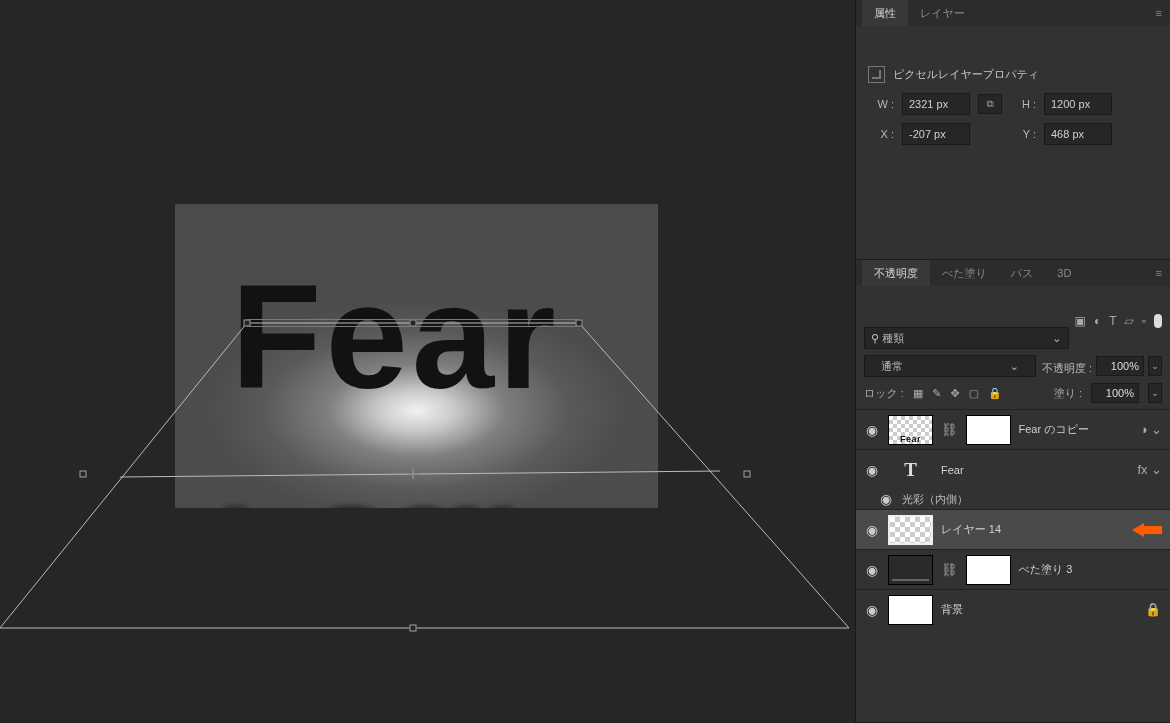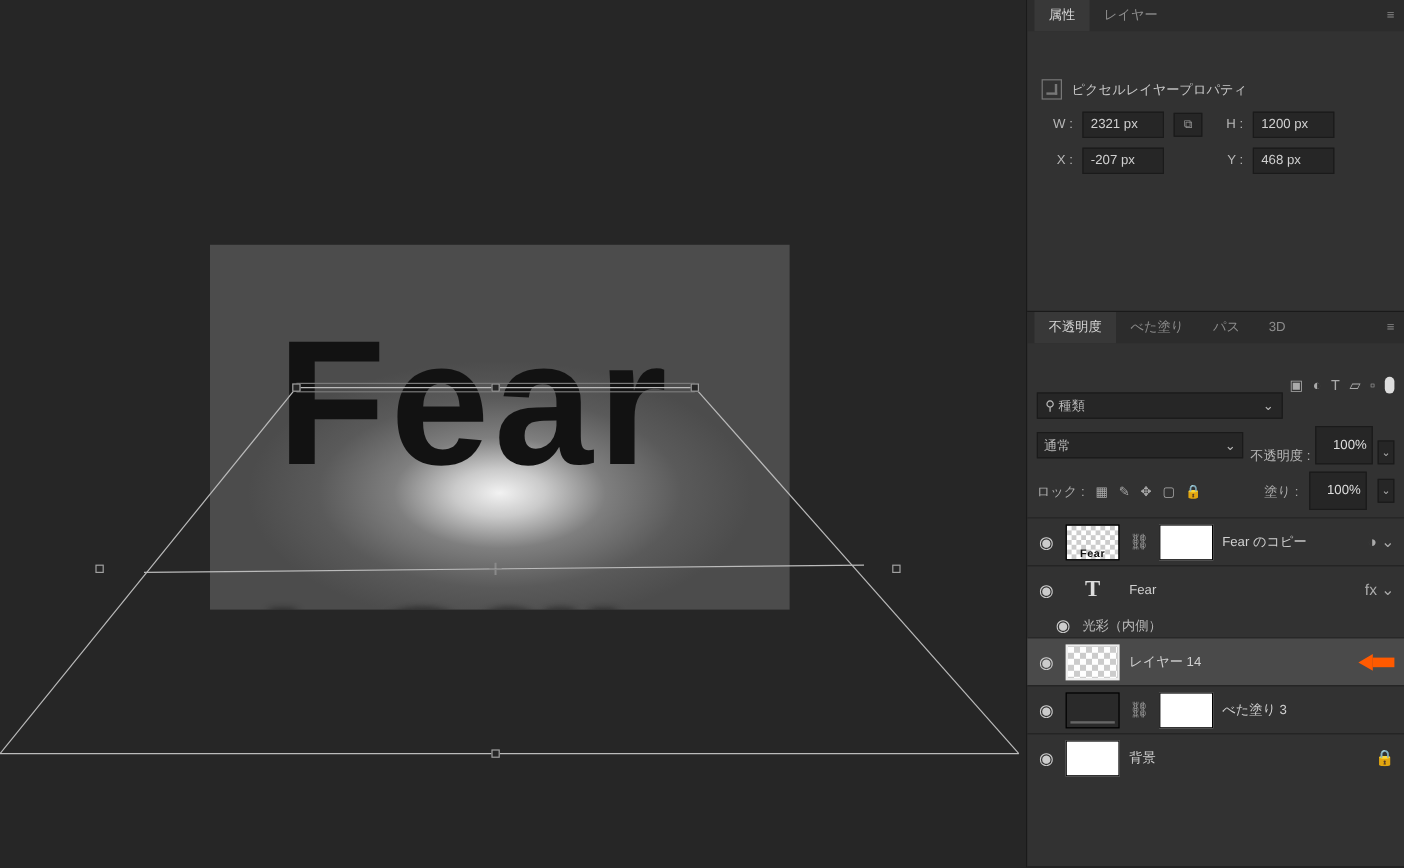--- a/index.html
+++ b/index.html
@@ -131,23 +131,23 @@
   .layer-toolbar {
     display:flex; align-items:center; gap:6px;
     padding:6px 8px;
   }
   .filter-select{
     flex:1; background:#262626;border:1px solid #1a1a1a;height:22px;
     display:flex;align-items:center;padding:0 6px;color:#bbb; justify-content:space-between;margin-top:35px;
   }
   .icon-row{display:flex;gap:8px;color:#aaa;font-size:12px;align-items:center;}
   .mode-row{display:flex;align-items:center;gap:6px;padding:0 8px 6px;}
-  .mode-select{flex:1;background:#262626;border:1px solid #1a1a1a;height:22px;display:flex;align-items:center;padding:0 5px;justify-content:space-between;color:#bbb;}
+  .mode-select{flex:1;background:#262626;border:1px solid #1a1a1a;height:22px;display:flex;align-items:center;padding:0 16px;justify-content:space-between;color:#bbb;}
   .op-block{display:flex;align-items:flex-end;gap:4px;}
-  .op-input{background:#262626;border:1px solid #1a1a1a;height:32px;width:48px;color:#ddd;font-size:11px;padding:0 4px;display:flex;align-items:center;justify-content:flex-end;}
+  .op-input{background:#262626;border:1px solid #1a1a1a;height:20px;width:48px;color:#ddd;font-size:11px;padding:0 4px;display:flex;align-items:center;justify-content:flex-end;}
   .op-chev{background:#262626;border:1px solid #1a1a1a;height:20px;width:14px;display:flex;align-items:center;justify-content:center;color:#aaa;font-size:9px;}
   .lock-row{display:flex;align-items:center;gap:9px;padding:0 8px 6px;color:#aaa;}
   .lock-row .spacer{flex:1;}
 
   .layer-list{flex:1;overflow:auto;}
   .layer{
     display:flex;align-items:center;height:40px;padding:0 8px;gap:8px;
     border-top:1px solid #222;
   }
   .layer.selected{background:#4a4a4a;}

